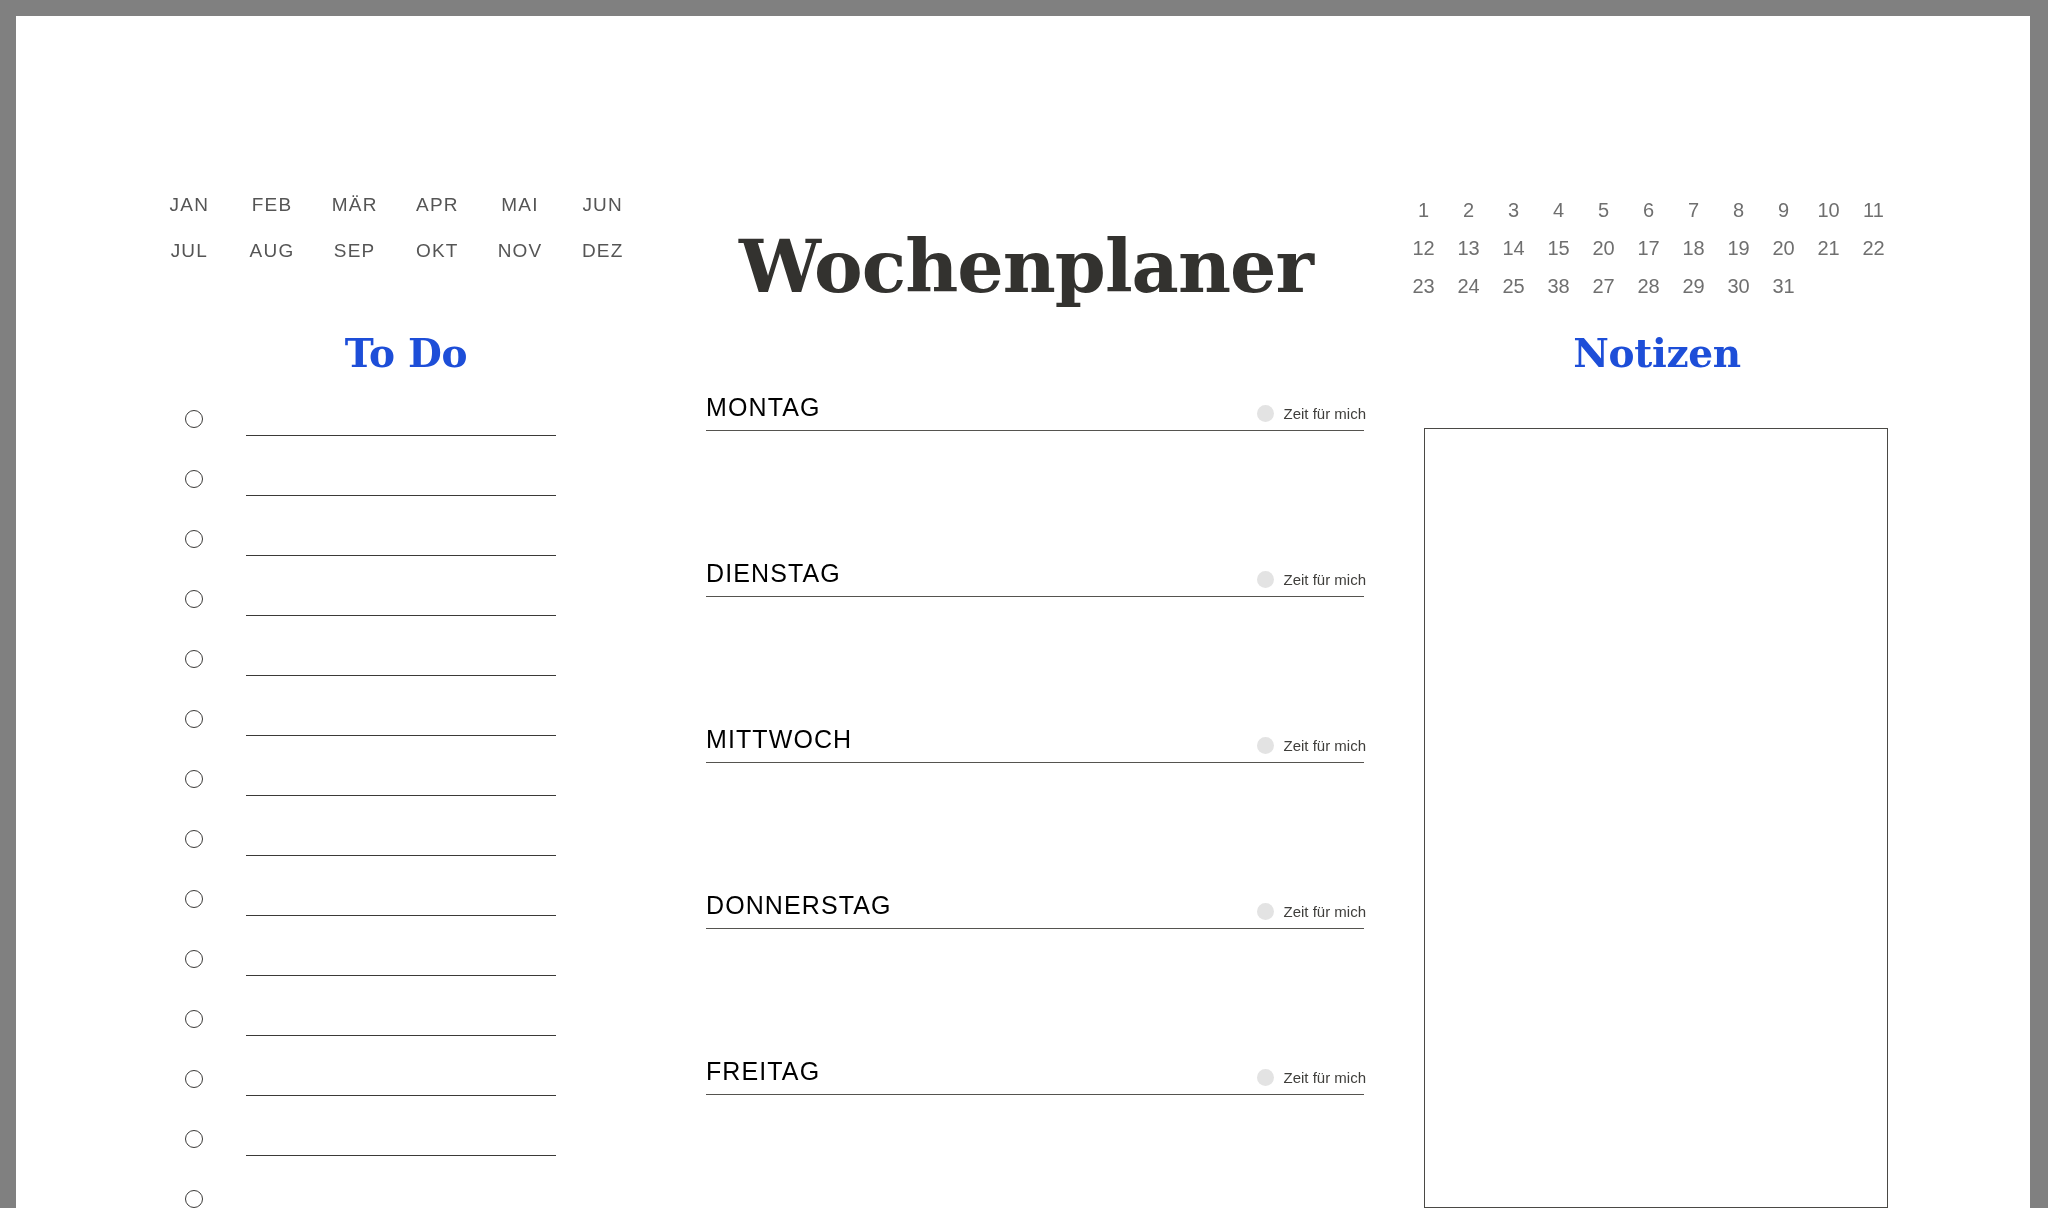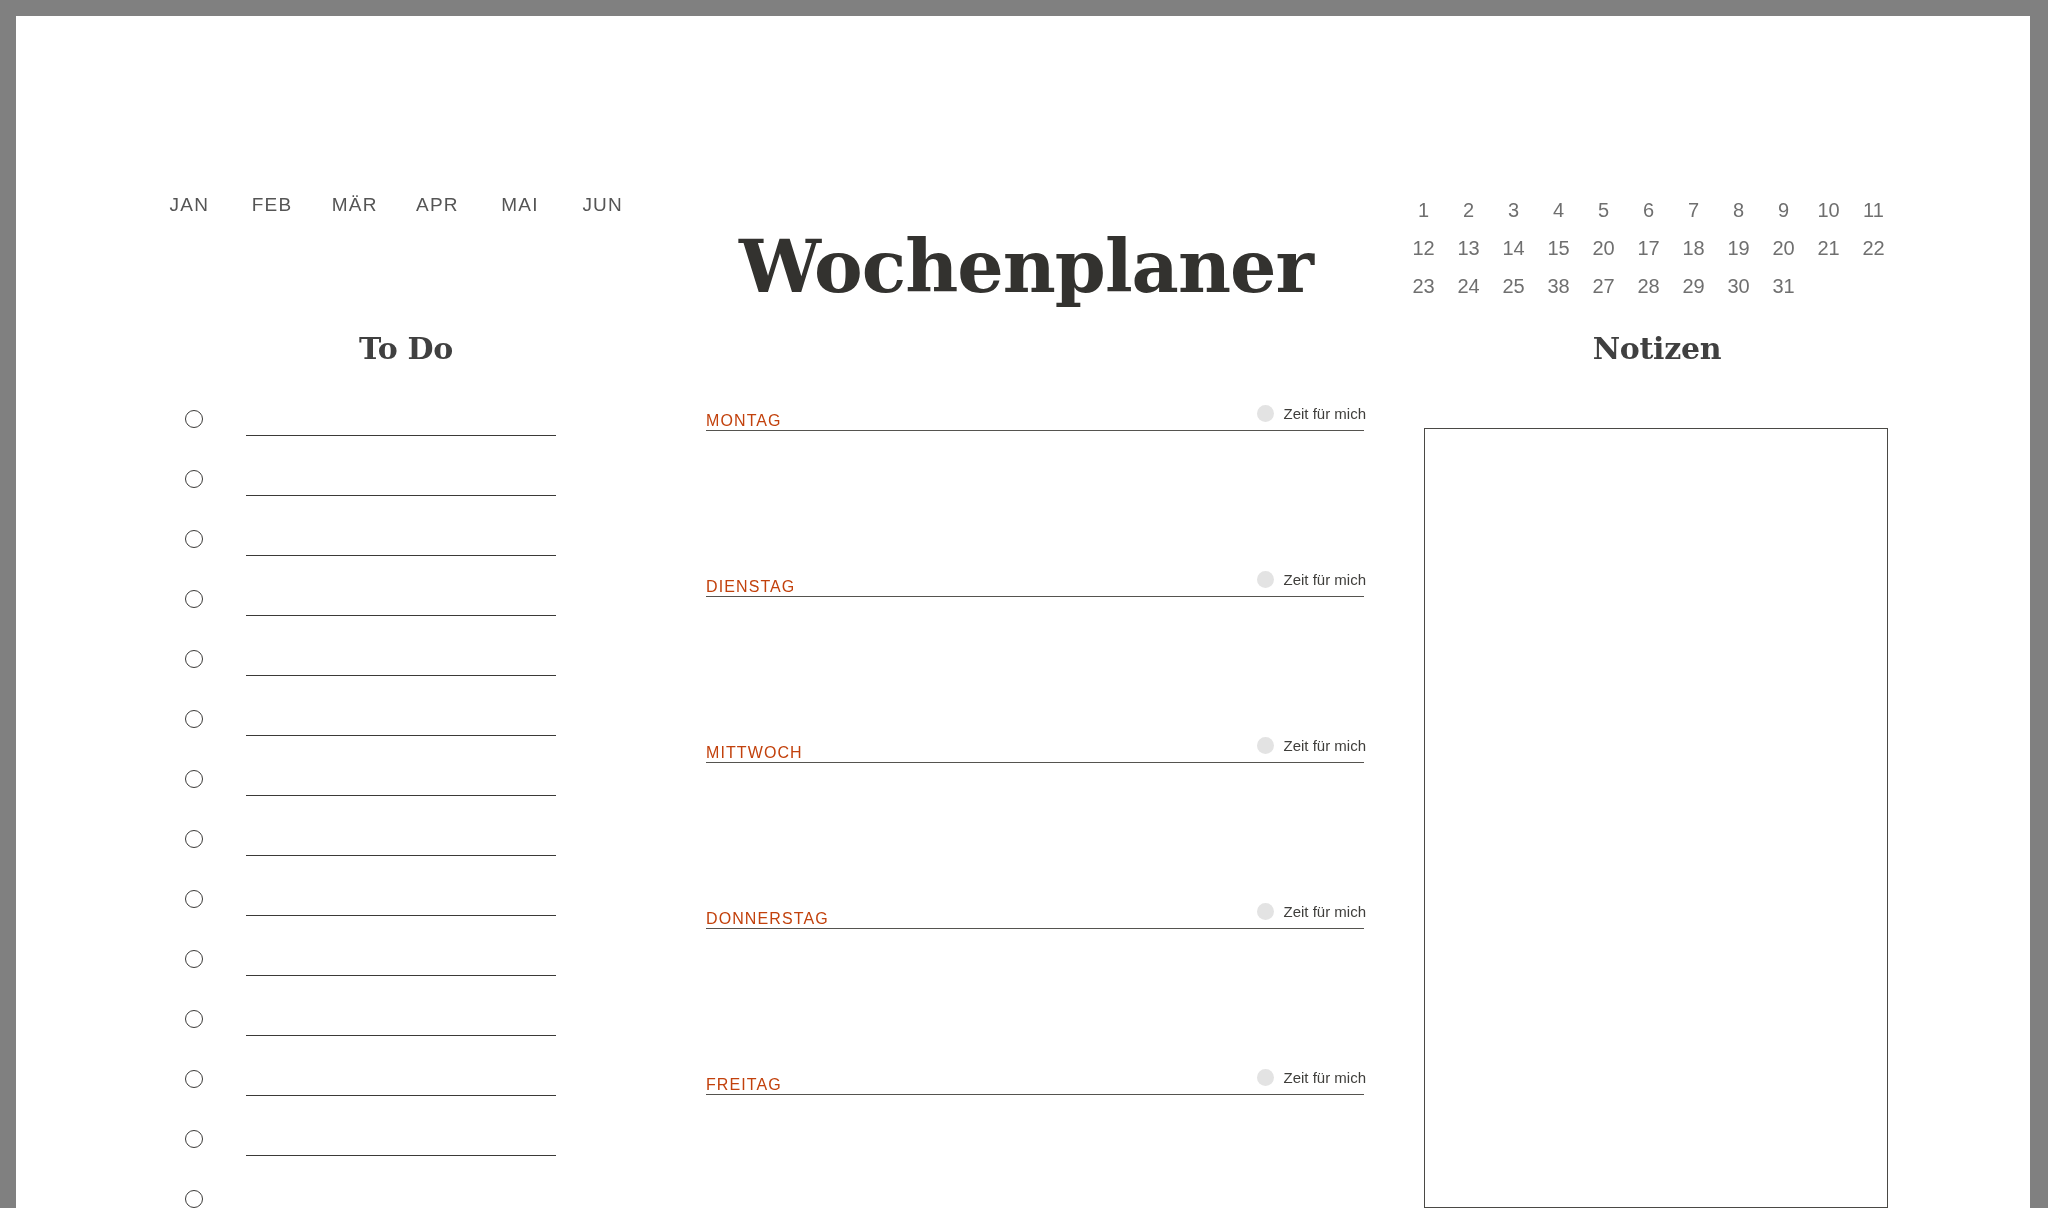--- a/index.html
+++ b/index.html
@@ -93,22 +93,22 @@
   
   .todo-col {
     position: absolute;
     left: 140px;
     top: 318px;
     width: 500px;
   }
   .section-heading {
     font-family: "DejaVu Serif", serif;
     font-weight: bold;
-    font-size: 30px;
-    color: #404040;
+    font-size: 39px;
+    color: #1d4ed8;
     text-align: center;
     letter-spacing: -0.3px;
     margin: 0;
     line-height: 1;
   }
   .todo-list {
     position: absolute;
     left: 0;
     top: 62px;
     width: 500px;
@@ -148,24 +148,24 @@
     position: relative;
     height: 166px;
   }
   .day-head {
     position: relative;
     height: 48px;
   }
   .day-name {
     position: absolute;
     left: 0;
-    bottom: 0;
-    font-size: 16px;
+    bottom: 8px;
+    font-size: 25px;
     letter-spacing: 1.1px;
-    color: #c2410c;
+    color: #000000;
     font-family: "Liberation Sans", sans-serif;
   }
   .day-tag {
     position: absolute;
     right: 0;
     bottom: 8px;
     display: flex;
     align-items: center;
     gap: 9px;
   }
@@ -222,20 +222,28 @@
   <div class="header">
 
     <div class="months">
       <div class="months-row">
         <div class="month-cell">JAN</div>
         <div class="month-cell">FEB</div>
         <div class="month-cell">MÄR</div>
         <div class="month-cell">APR</div>
         <div class="month-cell">MAI</div>
         <div class="month-cell">JUN</div>
+      </div>
+      <div class="months-row">
+        <div class="month-cell">JUL</div>
+        <div class="month-cell">AUG</div>
+        <div class="month-cell">SEP</div>
+        <div class="month-cell">OKT</div>
+        <div class="month-cell">NOV</div>
+        <div class="month-cell">DEZ</div>
       </div>
     </div>
 
     <h1 class="title">Wochenplaner</h1>
 
     <div class="dates">
       <div class="dates-row">
         <div class="date-cell">1</div>
         <div class="date-cell">2</div>
         <div class="date-cell">3</div>

